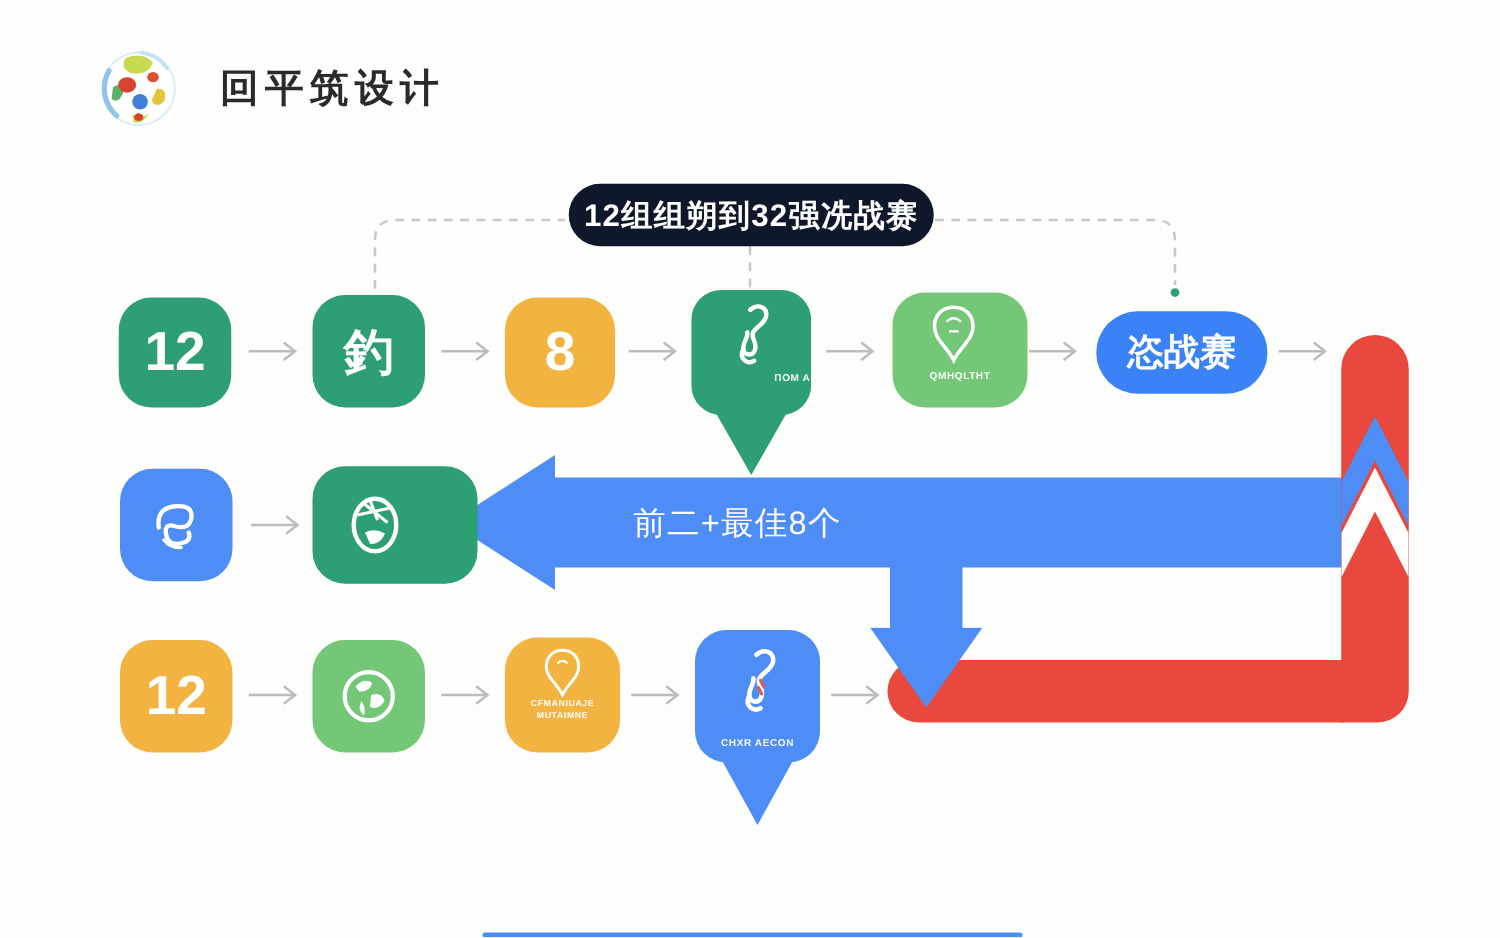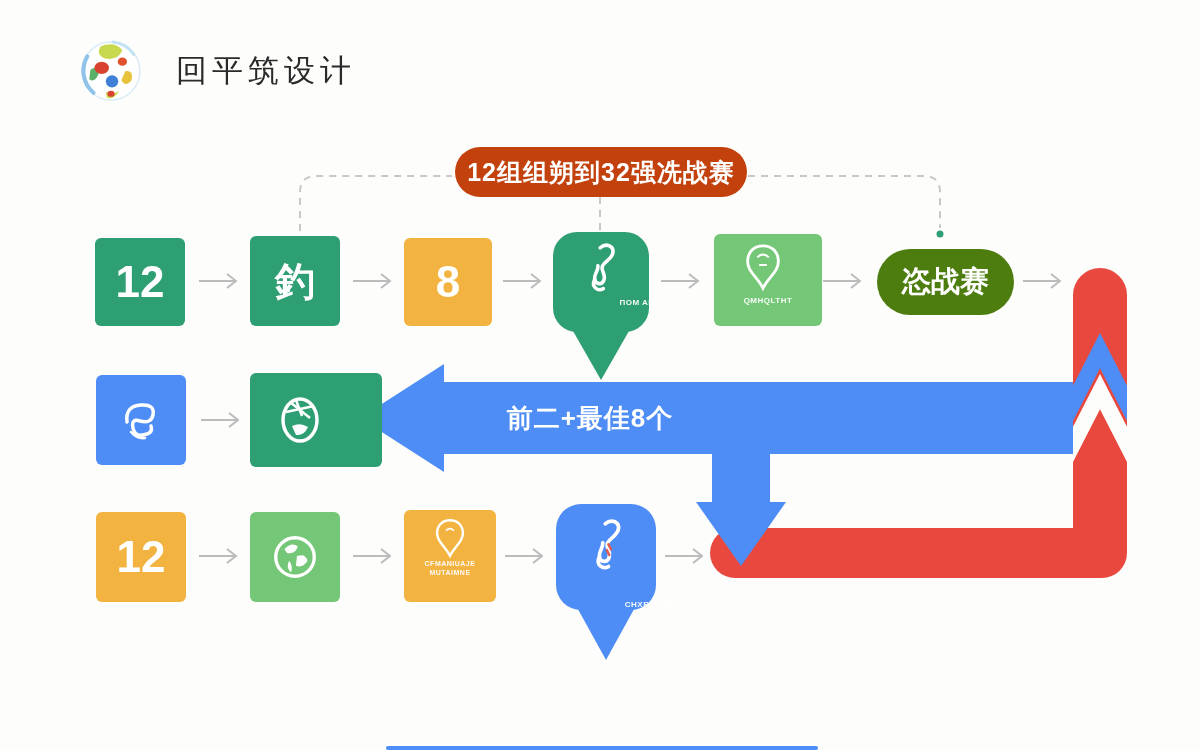--- a/index.html
+++ b/index.html
@@ -3,60 +3,60 @@
 <meta charset="utf-8">
 <style>
   html,body{margin:0;padding:0;background:#ffffff;}
   #canvas{
     position:relative;width:1200px;height:750px;background:#fdfdfb;
     overflow:hidden;font-family:"Liberation Sans","DejaVu Sans",sans-serif;
   }
   
   .logo{position:absolute;left:80px;top:40px;width:62px;height:62px;}
   .title{
-    position:absolute;left:176px;top:50px;font-size:31px;font-weight:400;
+    position:absolute;left:176px;top:50px;font-size:31px;font-weight:700;
     color:#2a2a2a;letter-spacing:5px;
   }
   
   .banner{
     position:absolute;left:455px;top:147px;width:292px;height:50px;
-    background:#c2410c;border-radius:26px;display:flex;align-items:center;
+    background:#0f172a;border-radius:26px;display:flex;align-items:center;
     justify-content:center;color:#fff;font-size:25px;font-weight:800;
     letter-spacing:1px;z-index:10;
   }
   
   .box{
-    position:absolute;border-radius:6px;display:flex;align-items:center;
+    position:absolute;border-radius:26px;display:flex;align-items:center;
     justify-content:center;color:#fff;font-weight:800;z-index:9;
   }
   .green{background:#2e9f73}
   .lightgreen{background:#74c776}
   .yellow{background:#f2b340}
   .blue{background:#4e8df5}
   .pill{
-    position:absolute;background:#4d7c0f;border-radius:34px;display:flex;
+    position:absolute;background:#3b82f6;border-radius:34px;display:flex;
     align-items:center;justify-content:center;color:#fff;font-weight:800;z-index:9;
   }
   .pin{position:absolute;z-index:9;}
   .pin .shape{position:absolute;left:0;top:0;}
   .overlay{position:absolute;}
   .caption{
     position:absolute;left:0;width:100%;text-align:center;color:#fff;
     font-size:8px;font-weight:700;letter-spacing:.5px;opacity:.95;white-space:nowrap;
   }
   
   .blue-band{position:absolute;left:436px;top:382px;width:639px;height:72px;background:#4e8df5;z-index:2;}
   .blue-head-left{
     position:absolute;left:360px;top:364px;width:84px;height:108px;background:#4e8df5;
     clip-path:polygon(100% 0,100% 100%,0 50%);z-index:2;
   }
   .blue-band-label{
     position:absolute;left:440px;top:382px;width:300px;height:72px;display:flex;
     align-items:center;justify-content:center;color:#fff;font-size:26px;
-    font-weight:700;z-index:6;letter-spacing:1px;
+    font-weight:400;z-index:6;letter-spacing:1px;
   }
   .red-vbar{
     position:absolute;left:1073px;top:268px;width:54px;height:310px;
     background:#e8483e;border-radius:27px 27px 25px 0;z-index:3;
   }
   .red-hband{
     position:absolute;left:710px;top:528px;width:365px;height:50px;
     background:#e8483e;border-radius:25px 0 0 25px;z-index:3;
   }
   .red-band-label{
@@ -188,21 +188,21 @@
   <div class="pin" style="left:556px;top:504px;width:100px;height:158px;">
     <svg class="shape" width="100" height="158" viewBox="0 0 100 158">
       <rect x="0" y="0" width="100" height="106" rx="25" fill="#4e8df5"></rect>
       <polygon points="18,98 82,98 50,156" fill="#4e8df5"></polygon>
     </svg>
     <svg class="overlay" style="left:27px;top:12px;" width="46" height="60" viewBox="0 0 56 70">
       <path d="M27 8 C35 1 45 6 43 15 C41 23 33 25 30 31 C27 37 34 40 32 48 C30 56 21 55 20 48 C19 41 25 37 24 31" stroke="#fff" stroke-width="4.5" fill="none" stroke-linecap="round"></path>
       <path d="M20 48 C15 58 24 64 31 60" stroke="#fff" stroke-width="4.5" fill="none" stroke-linecap="round"></path>
       <path d="M31 33 L34 39 M29 40 L32 46" stroke="#e05a4e" stroke-width="3" stroke-linecap="round"></path>
     </svg>
-    <div class="caption" style="top:96px;margin-left:48px;">CHXR AECON</div>
+    <div class="caption" style="top:86px;">CHXR AECON</div>
   </div>
 
   <svg class="arrow" style="left:198px;top:273px;" width="46" height="16" viewBox="0 0 46 16">
       <line x1="1" y1="8" x2="37" y2="8" stroke="#bcbcbc" stroke-width="2"></line>
       <polyline points="29,1 38,8 29,15" fill="none" stroke="#bcbcbc" stroke-width="2"></polyline>
     </svg>
   <svg class="arrow" style="left:352px;top:273px;" width="46" height="16" viewBox="0 0 46 16">
       <line x1="1" y1="8" x2="37" y2="8" stroke="#bcbcbc" stroke-width="2"></line>
       <polyline points="29,1 38,8 29,15" fill="none" stroke="#bcbcbc" stroke-width="2"></polyline>
     </svg>

